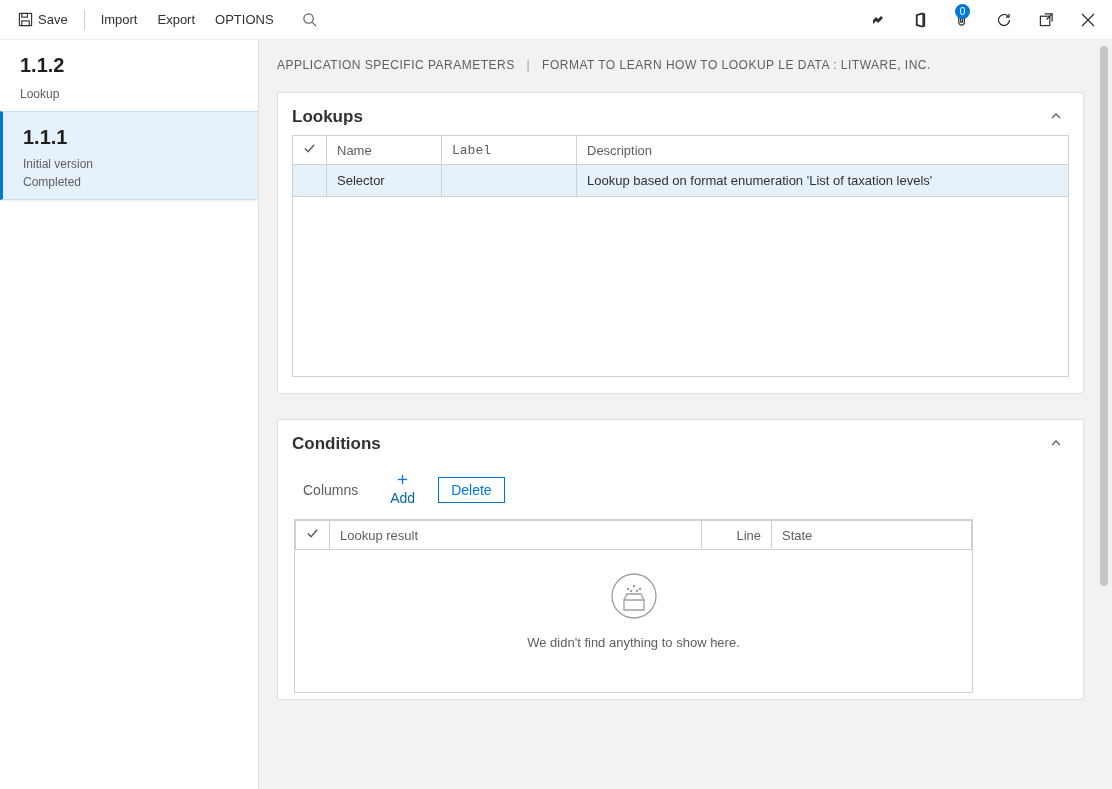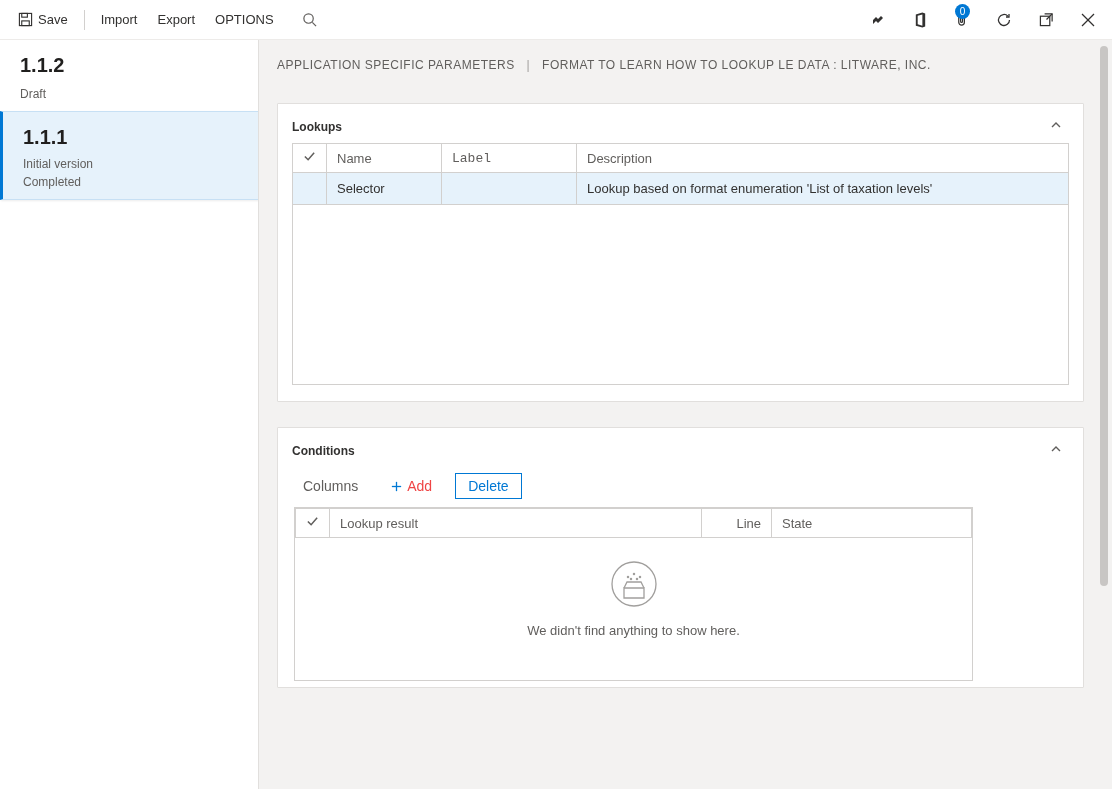--- a/index.html
+++ b/index.html
@@ -66,21 +66,21 @@
       box-shadow: 1px 1px 2px rgba(0,0,0,0.08);
     }
 
     
     .content {
       flex: 1; padding: 0; overflow-y: auto; position: relative;
     }
     .content-inner { padding: 18px 28px 0 18px; }
     .breadcrumb {
       font-size: 12px; color: #605e5c; letter-spacing: 0.5px;
-      text-transform: uppercase; margin-bottom: 31px;
+      text-transform: uppercase; margin-bottom: 20px;
     }
     .breadcrumb .sep { margin: 0 8px; color: #a19f9d; }
 
     .form-row { display: flex; gap: 22px; margin-bottom: 22px; }
     .field-group { display: flex; flex-direction: column; }
     .field-label { font-size: 12px; color: #605e5c; margin-bottom: 4px; }
     .select-box {
       width: 160px; height: 30px; border: 1px solid #8a8886;
       background: #fff; display: flex; align-items: center;
       justify-content: space-between; padding: 0 8px; font-size: 13px;
@@ -91,21 +91,21 @@
     }
 
     
     .card {
       background: #fff; border: 1px solid #e1dfdd; margin-bottom: 25px;
       border-radius: 1px;
     }
     .card-header {
       display: flex; align-items: center; justify-content: space-between;
       padding: 14px 20px 8px 14px;
-      font-size: 12px; font-weight: 600; color: #323130; gap: 28px;
+      font-size: 17px; font-weight: 600; color: #323130; gap: 28px;
     }
     .chevron { font-size: 14px; color: #605e5c; cursor: pointer; }
     .card-body { padding: 0 14px 16px 14px; }
 
     
     table.grid {
       width: 100%; border-collapse: collapse; font-size: 13px;
       border: 1px solid #d2d0ce;
     }
     table.grid th {
@@ -124,21 +124,21 @@
     }
     .check-col { width: 32px; text-align: center !important; }
 
     
     .cond-toolbar { display: flex; align-items: center; gap: 14px; margin: 10px 0 8px 16px; }
     .cond-btn {
       display: inline-flex; align-items: center; gap: 4px;
       padding: 4px 8px; font-size: 14px; color: #605e5c;
       cursor: pointer; border: 1px solid transparent; background: none;
     }
-    .cond-btn.link { color: #ef4444; }
+    .cond-btn.link { color: #0369a1; flex-direction: column; }
     .cond-btn.boxed { border: 1px solid #0078d4; color: #0078d4; padding: 4px 12px; }
 
     .conditions-grid {
       border: 1px solid #d2d0ce;
       margin: 0 110px 0 16px;
     }
     .conditions-grid table.grid { border: none; }
     .conditions-grid th.line-col { text-align: right; width: 70px; }
     .conditions-grid th.code-col { width: 200px; }
     .empty-state {
@@ -219,21 +219,21 @@
       </svg>
     </span>
   </div>
 </div>
 
 <div class="main-area">
 
   <div class="sidebar">
     <div class="sb-section">
       <div class="sb-title">1.1.2</div>
-      <div class="sb-sub">Draft</div>
+      <div class="sb-sub">Lookup</div>
     </div>
     <div class="sb-section sb-selected">
       <div class="sb-title">1.1.1</div>
       <div class="sb-sub" style="margin-top:8px;">Initial version</div>
       <div class="sb-sub" style="margin-top:4px;">Completed</div>
     </div>
   </div>
 
   <div class="content">
     <div class="scroll-strip"></div>

